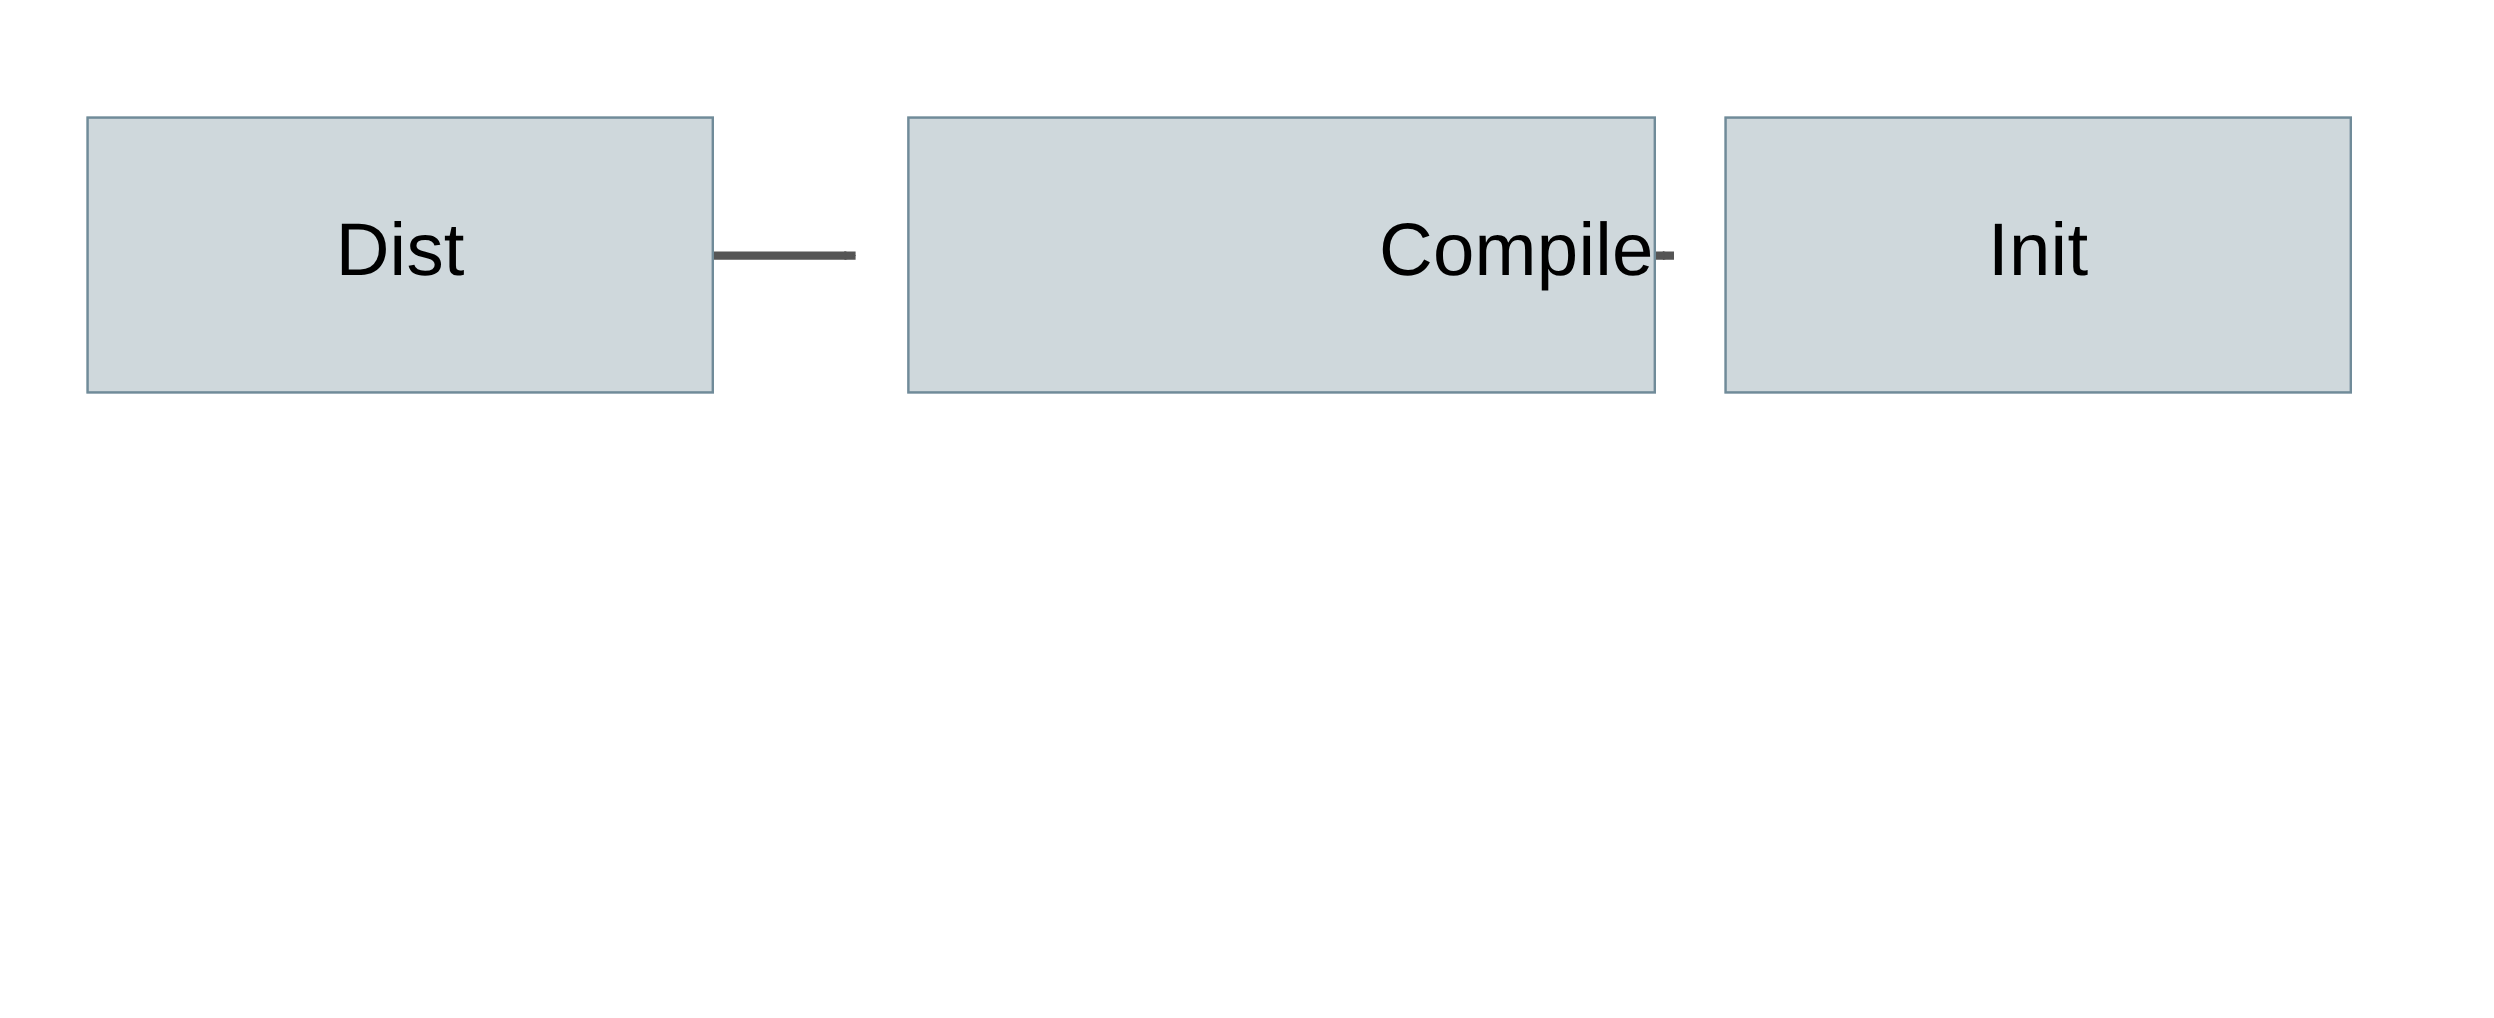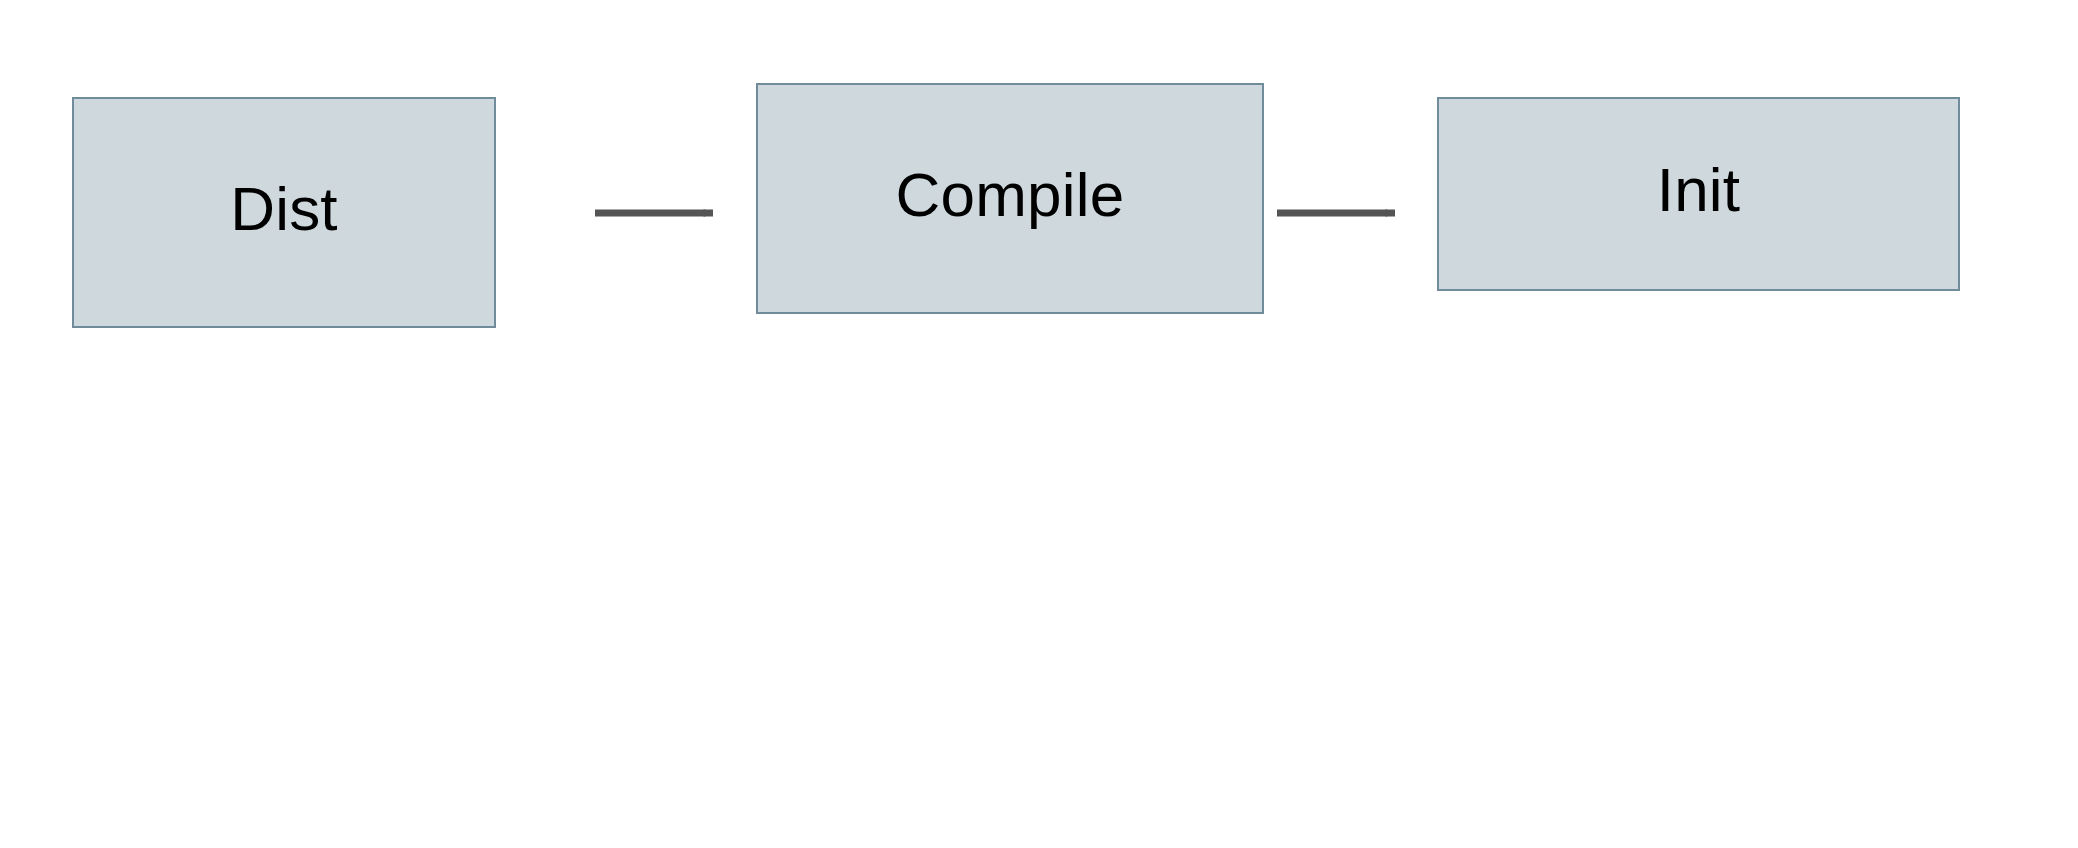--- a/index.html
+++ b/index.html
@@ -40,23 +40,23 @@
     font-size: 62px;
     font-weight: 400;
     color: #000000;
     line-height: 1;
     letter-spacing: 0.2px;
     white-space: nowrap;
     position: relative;
     top: -4px;
   }
   
-  #node-dist    { left: 72px;  top: 97px;  width: 424px; height: 231px; }
-  #node-compile { left: 756px; top: 83px;  width: 508px; height: 231px; }
-  #node-init    { left: 1437px;top: 97px;  width: 523px; height: 194px; }
+  #node-dist    { left: 72px;  top: 97px;  width: 523px; height: 231px; }
+  #node-compile { left: 756px; top: 97px;  width: 624px; height: 231px; justify-content: flex-end; }
+  #node-init    { left: 1437px;top: 97px;  width: 523px; height: 231px; }
   #node-clean   { left: 754px; top: 512px; width: 522px; height: 233px; }
 </style>
 </head>
 <body>
 
 <div id="canvas">
 
   <svg class="edge-layer" width="2078" height="848" viewBox="0 0 2078 848" xmlns="http://www.w3.org/2000/svg">
     <defs>
       <marker id="arrowhead" markerWidth="10" markerHeight="8" refX="9.6" refY="4" orient="auto" markerUnits="userSpaceOnUse">

